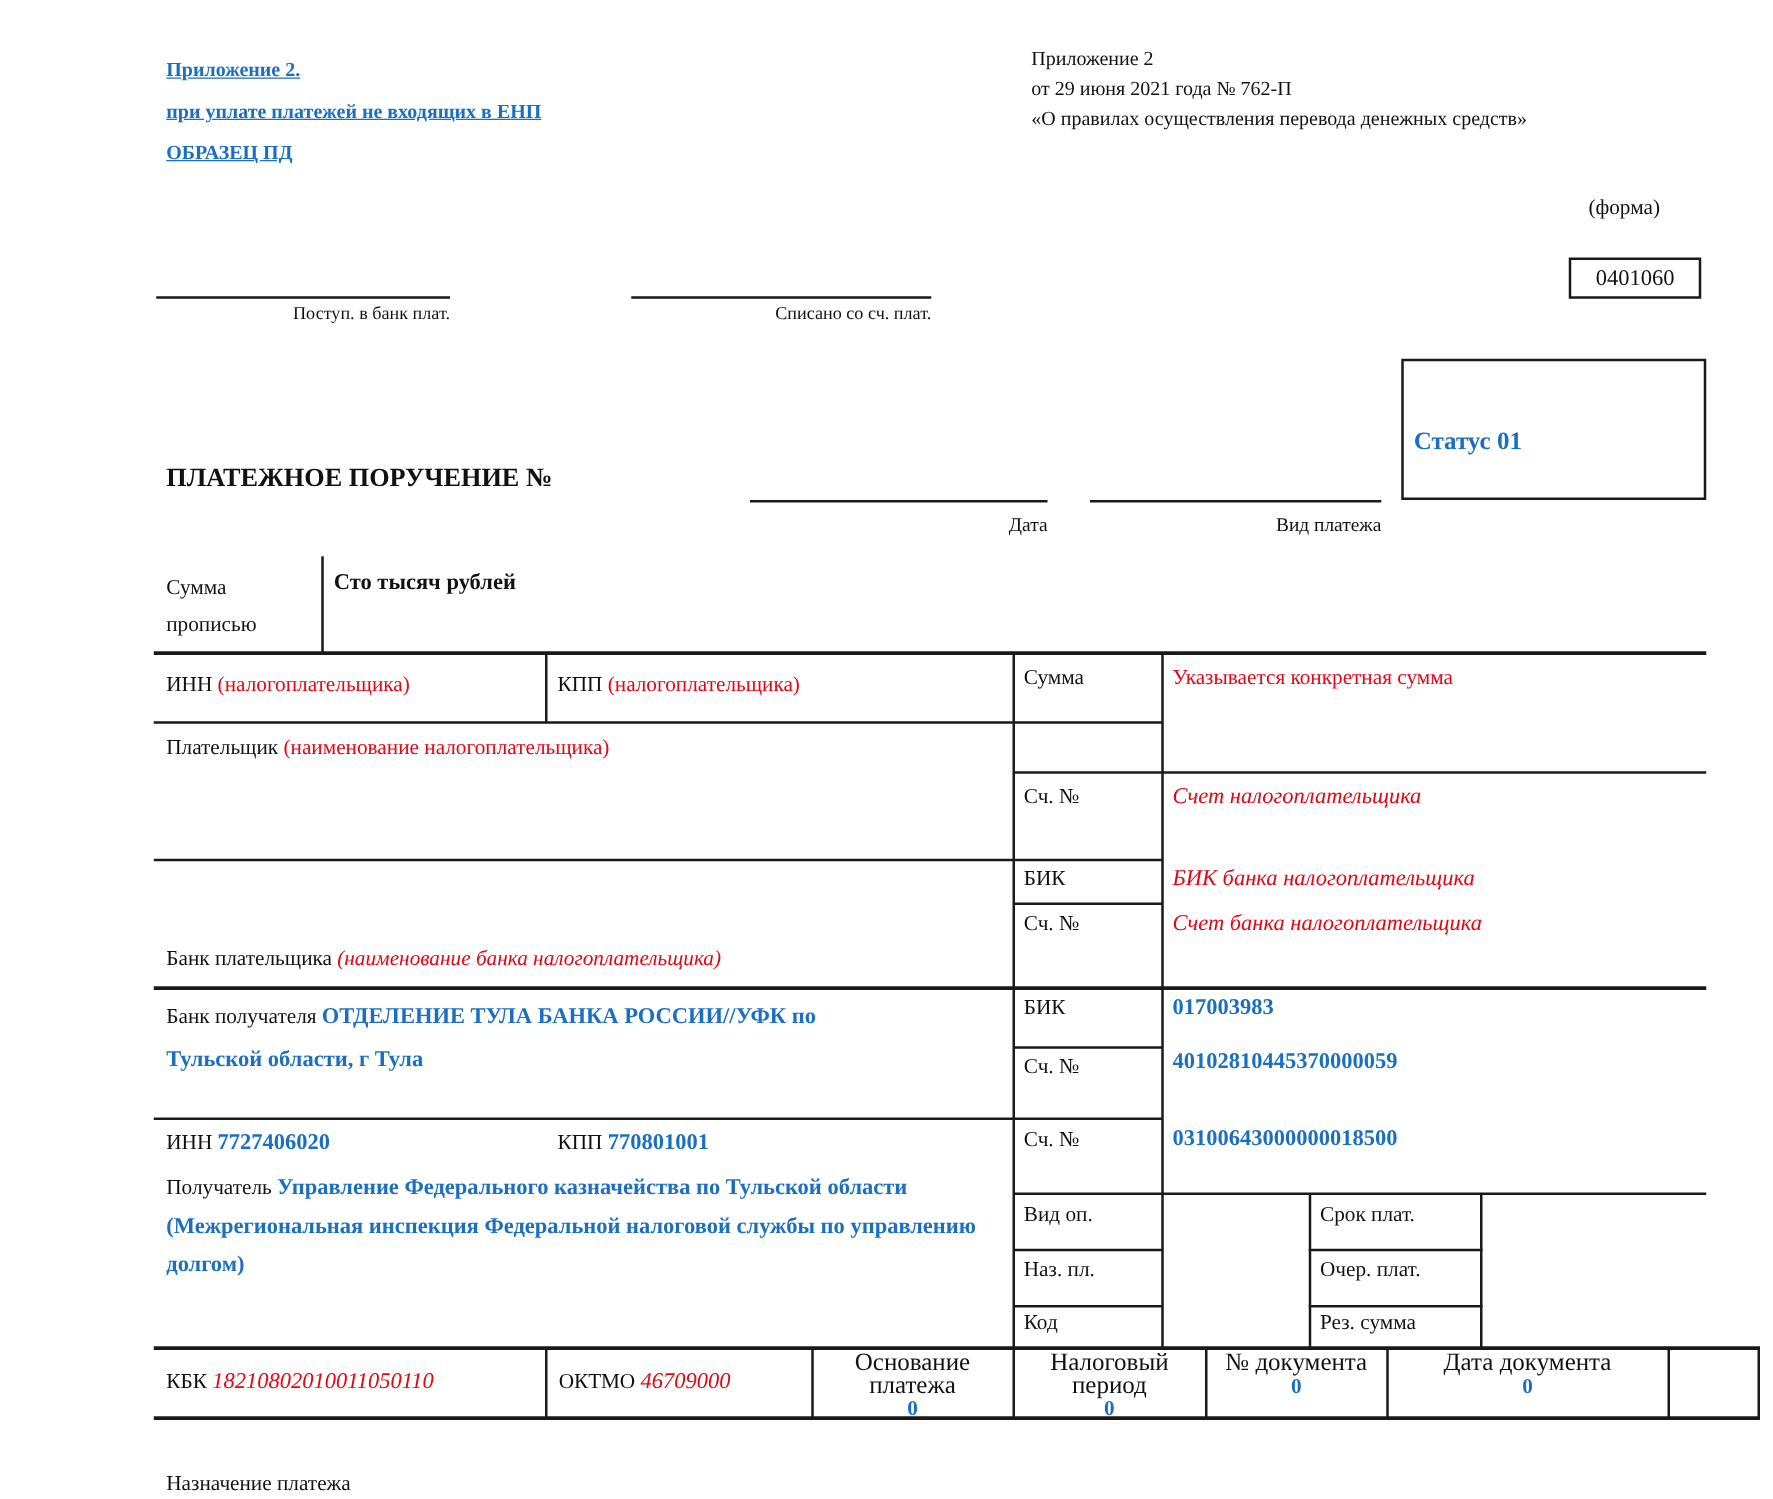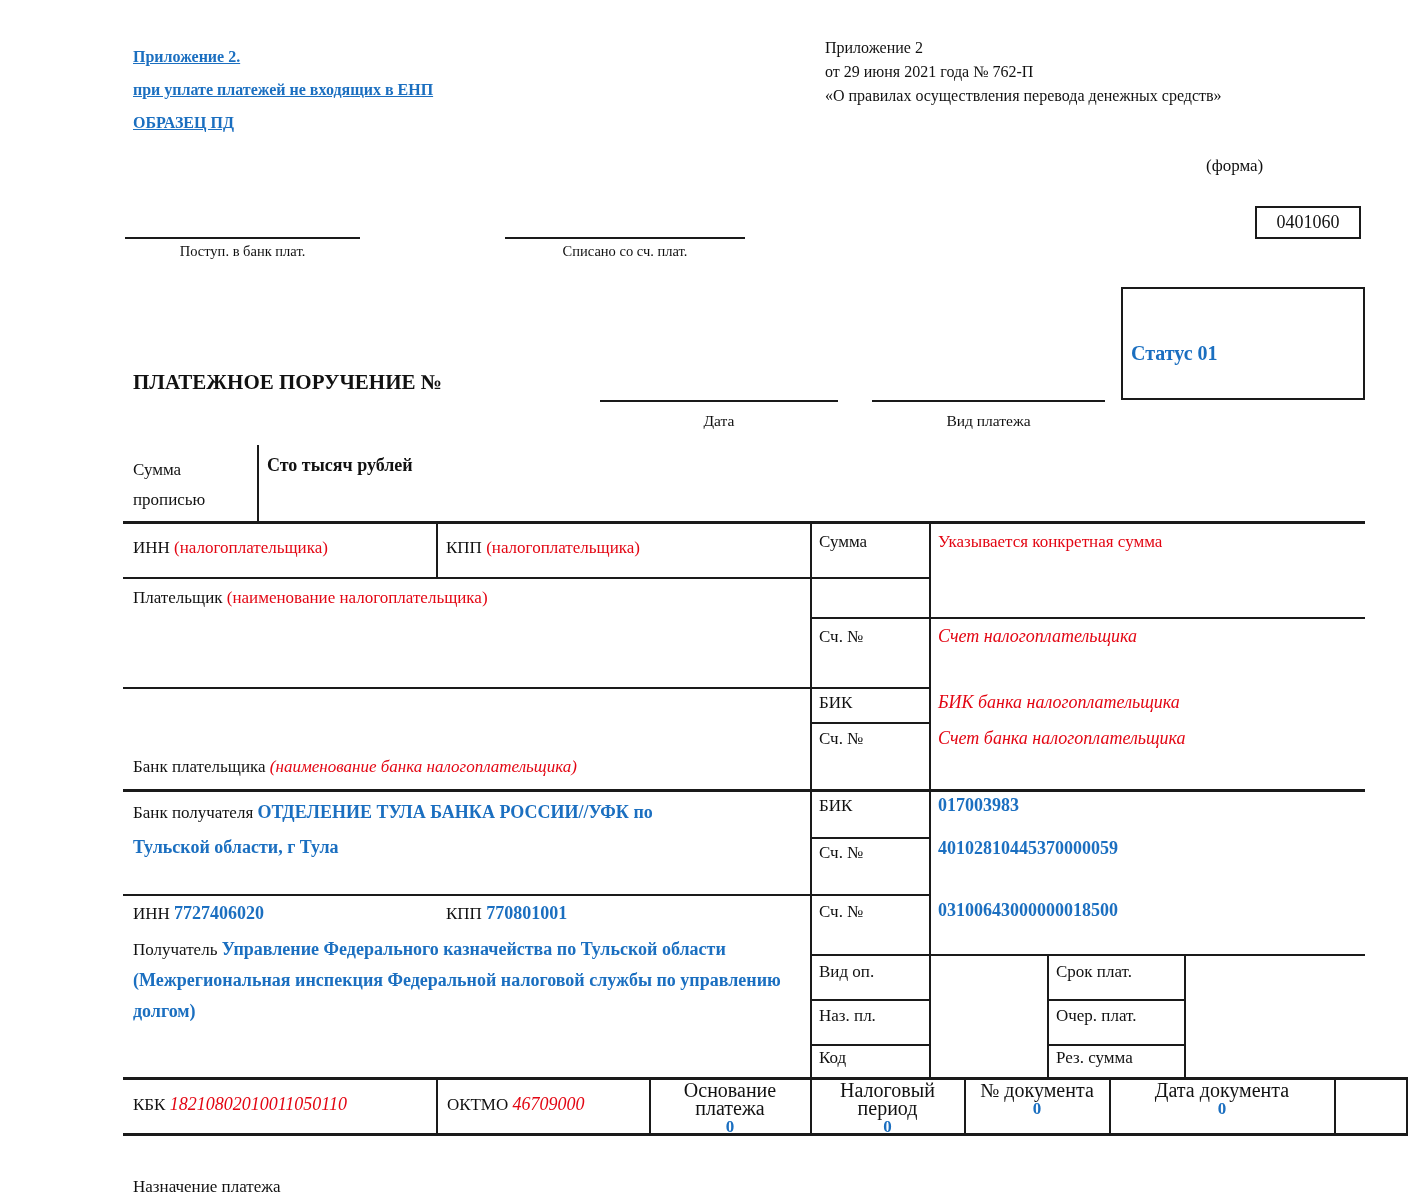--- a/index.html
+++ b/index.html
@@ -8,21 +8,21 @@
     font-family:"Liberation Serif","DejaVu Serif",serif;color:#111;overflow:hidden;
   }
   .abs{position:absolute;}
   .hline{position:absolute;background:#1a1a1a;height:2px;}
   .hline.thick{height:3px;}
   .vline{position:absolute;background:#1a1a1a;width:2px;}
   .blue{color:#1b6fc0;}
   .red{color:#e30613;}
   .bold{font-weight:bold;}
   .ital{font-style:italic;}
-  .center{text-align:center;}
+  .center{text-align:right;}
   .fs14{font-size:14.5px;}
   .fs15{font-size:15.5px;}
   .fs17{font-size:17px;}
   .fs18{font-size:18px;}
   .fs21{font-size:21px;}
   .appendix-left div{
     font-size:16px;font-weight:bold;color:#1b6fc0;
     text-decoration:underline;line-height:33px;white-space:nowrap;
   }
   .appendix-right div{font-size:16px;line-height:24px;white-space:nowrap;}
@@ -49,21 +49,21 @@
     <div>при уплате платежей не входящих в ЕНП</div>
     <div>ОБРАЗЕЦ ПД</div>
   </div>
 
   <div class="abs appendix-right" style="left:825px;top:36px;">
     <div>Приложение 2</div>
     <div>от 29 июня 2021 года № 762-П</div>
     <div>«О правилах осуществления перевода денежных средств»</div>
   </div>
 
-  <div class="abs fs17" style="left:1206px;top:156px;width:210px;">(форма)</div>
+  <div class="abs fs17" style="left:1118px;top:156px;width:210px;text-align:right;">(форма)</div>
 
   <div class="codebox">0401060</div>
 
   <div class="hline" style="left:125px;top:237px;width:235px;"></div>
   <div class="abs fs14 center" style="left:125px;top:243px;width:235px;">Поступ. в банк плат.</div>
   <div class="hline" style="left:505px;top:237px;width:240px;"></div>
   <div class="abs fs14 center" style="left:505px;top:243px;width:240px;">Списано со сч. плат.</div>
 
   <div class="statusbox">
     <span>Статус 01</span>

